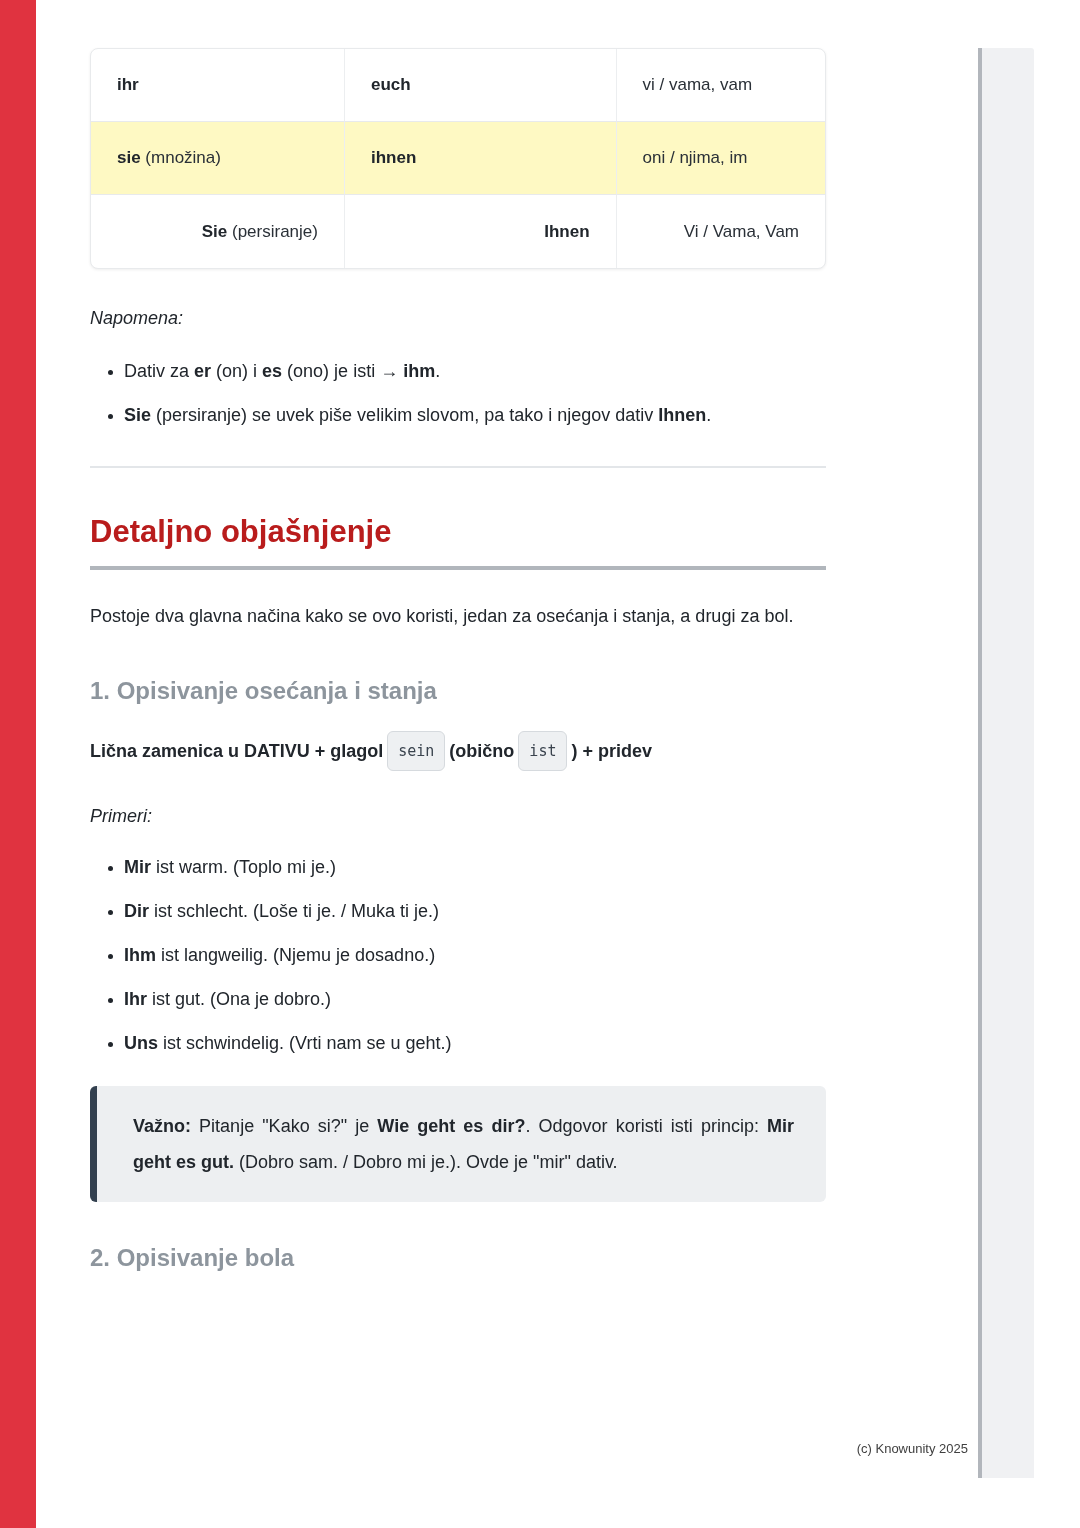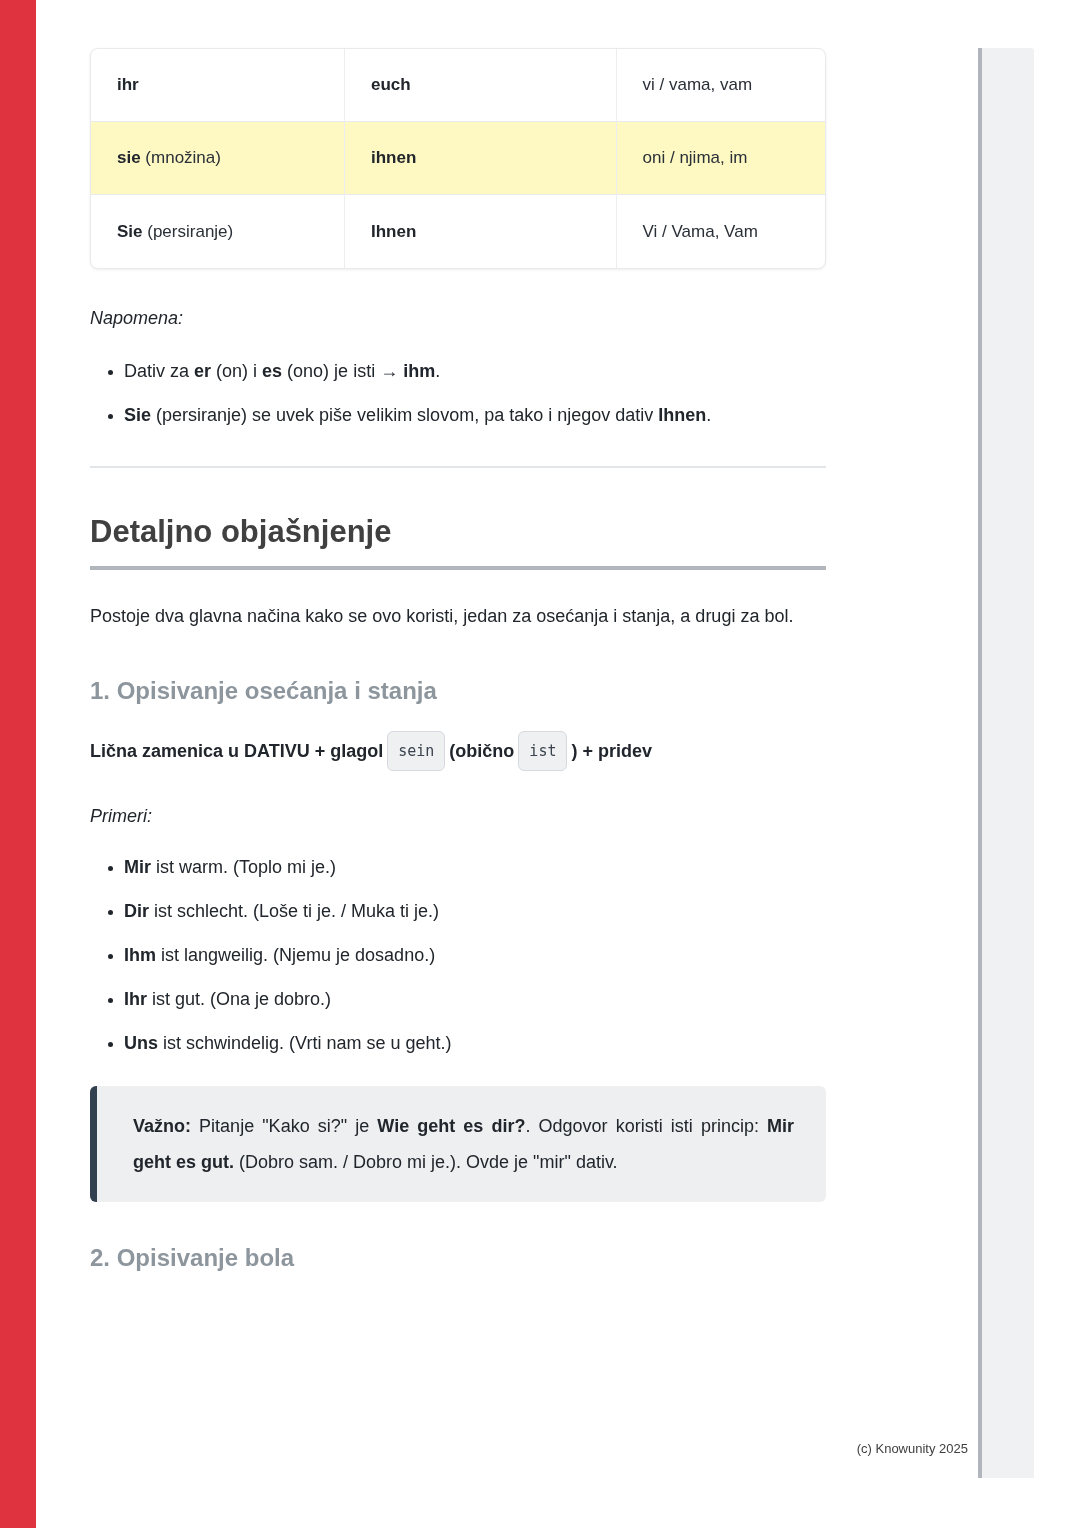--- a/index.html
+++ b/index.html
@@ -30,42 +30,42 @@
     background:#ffffff;
   }
   table.pron td {
     height:73px;
     padding:0 26px;
     vertical-align:middle;
     border-bottom:1px solid #e8eaec;
     border-right:1px solid #eceef0;
   }
   table.pron td:last-child { border-right:none; }
-  table.pron tr:last-child td { border-bottom:none; }
+  table.pron tr:last-child td { border-bottom:none;text-align:right; }
   table.pron tr.alt td { background:#fef9c3; }
   table.pron td:nth-child(1) { width:34.6%; }
   table.pron td:nth-child(2) { width:37.0%; }
   table.pron td:nth-child(3) { width:28.4%; }
   table.pron strong { font-weight:700; }
   table.pron span { color:#2a3037; }
 
   .italic-label { font-style:italic; font-size:18px; line-height:26px; }
   .note-label { margin-top:36px; }
 
   ul.blist { list-style:disc; padding-left:34px; }
   ul.notes { margin-top:26px; }
   ul.examples { margin-top:24px; }
   ul.blist li { font-size:18px; line-height:29px; margin-bottom:15px; }
   ul.blist li::marker { color:#21262c; font-size:15px; }
 
   hr.divider { border:none; border-top:2px solid #e3e6e9; margin-top:36px; }
 
   h1.sec {
     margin-top:44px;
-    font-size:31px; font-weight:700; color:#404040;
+    font-size:31px; font-weight:700; color:#b91c1c;
     line-height:40px;
     padding-bottom:14px;
     border-bottom:4px solid #b1b6bc;
   }
   p.body-p { margin-top:28px; font-size:18px; line-height:37px; text-align:justify; }
   p.body-p2 { margin-top:18px; font-size:18px; line-height:37px; }
 
   h2.sub { font-size:24px; font-weight:700; color:#8d959d; line-height:32px; }
   h2.sub1 { margin-top:40px; }
   h2.sub2 { margin-top:40px; }

